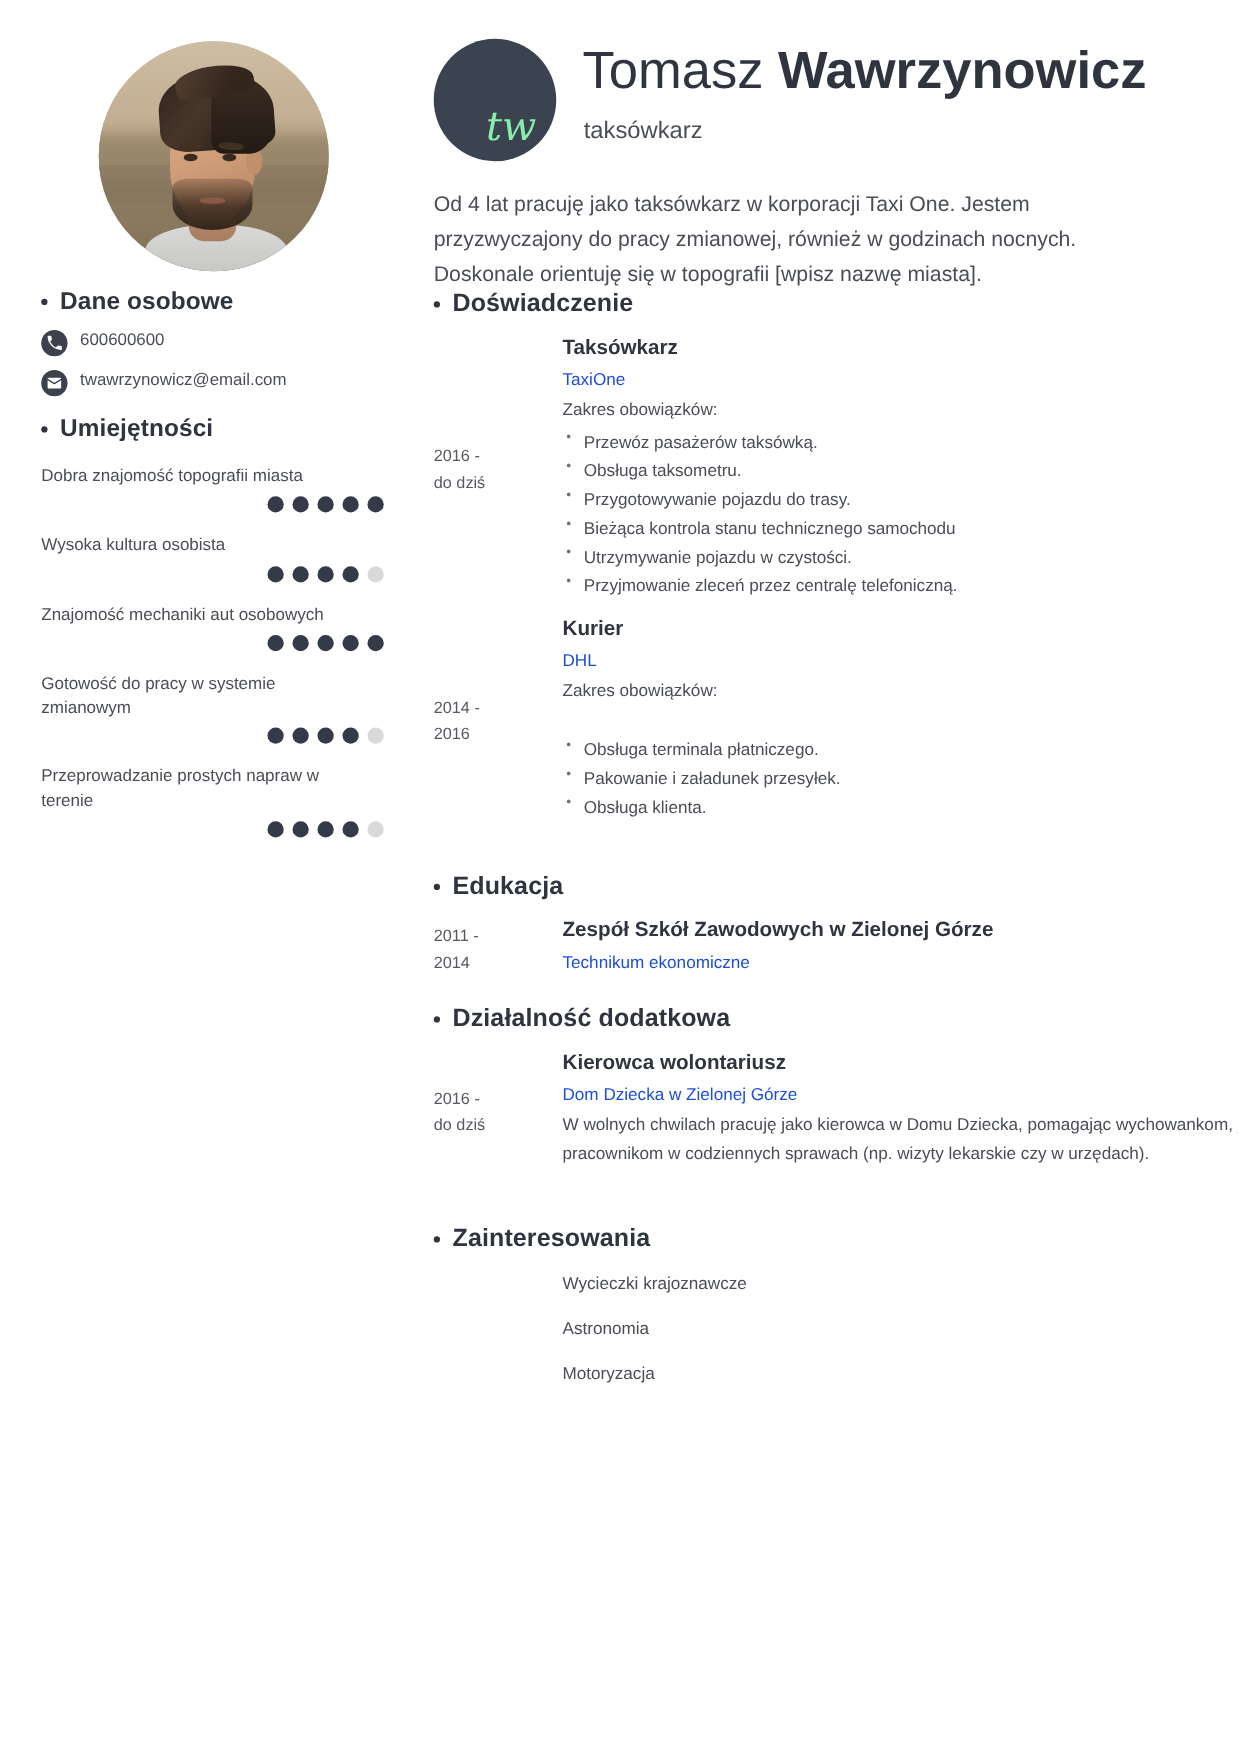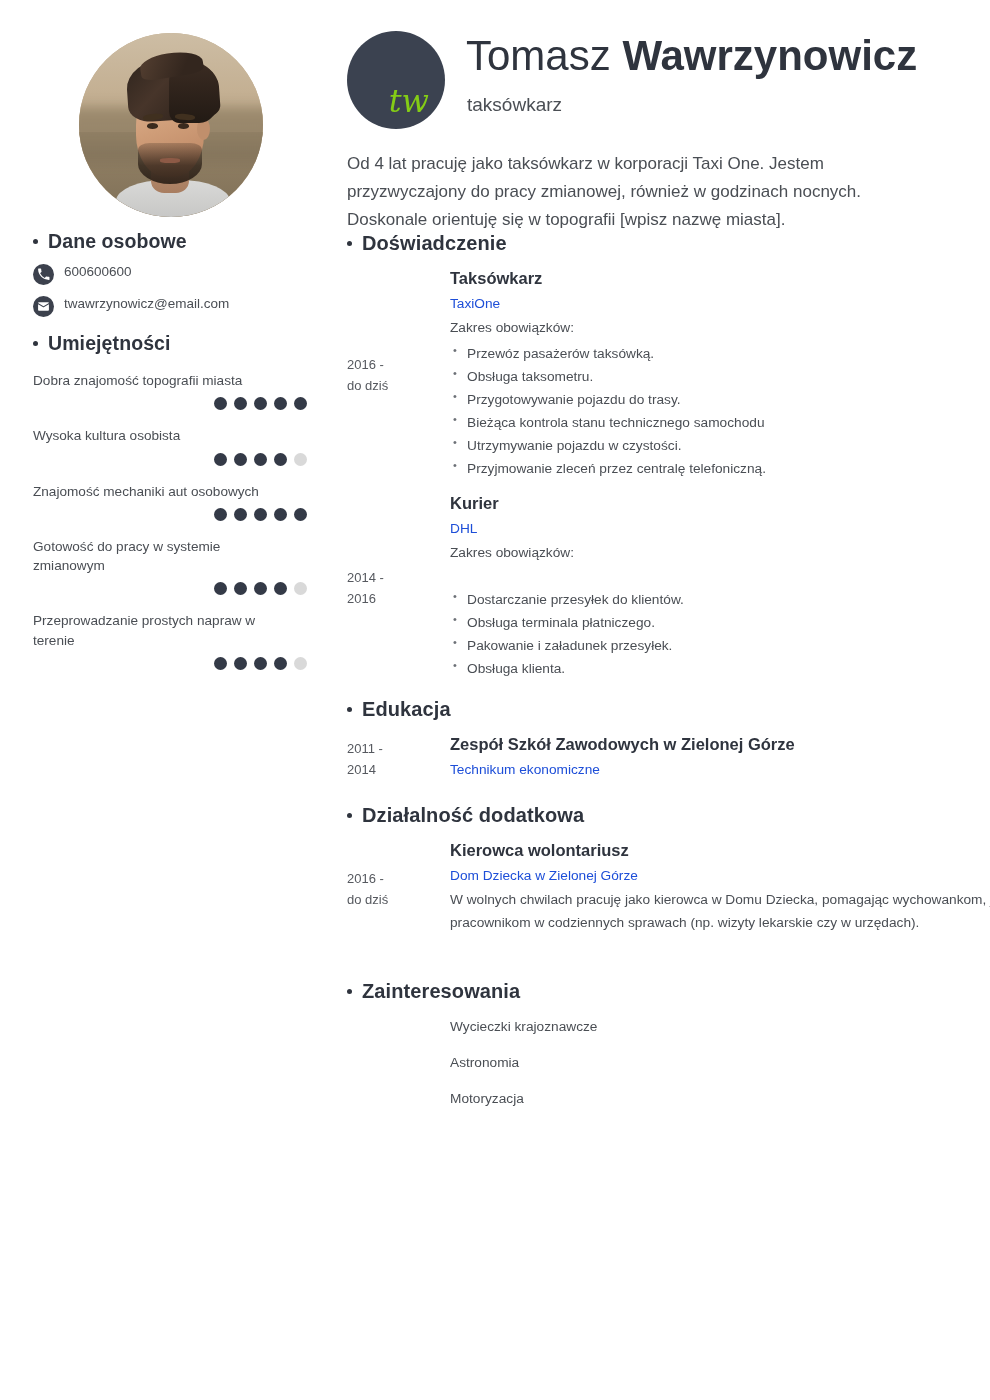--- a/index.html
+++ b/index.html
@@ -196,21 +196,21 @@
     width: 98px; height: 98px;
     border-radius: 50%;
     background: #3b4250;
   }
   .mono i {
     position: absolute;
     right: 16px; bottom: 12px;
     font-family: "DejaVu Serif", serif;
     font-style: italic;
     font-size: 32px;
-    color: #84cc16;
+    color: #86efac;
     line-height: 1;
   }
   .name {
     position: absolute;
     left: 119px; top: 32px;
     font-size: 42px;
     line-height: 1.12;
     color: #2f343e;
     white-space: nowrap;
   }
@@ -453,21 +453,20 @@
             <div class="edates">
               <div>2014 -</div>
               <div>2016</div>
             </div>
             <div class="ebody">
               <div class="etitle">Kurier</div>
               <div class="eorg">DHL</div>
               <div class="elabel">Zakres obowiązków:</div>
               <div class="gap"></div>
               <ul class="blist">
-                <li>Dostarczanie przesyłek do klientów.</li>
                 <li>Obsługa terminala płatniczego.</li>
                 <li>Pakowanie i załadunek przesyłek.</li>
                 <li>Obsługa klienta.</li>
               </ul>
             </div>
           </div>
         </div>
     </div>
 
     <div class="msec" style="top:698px;">

